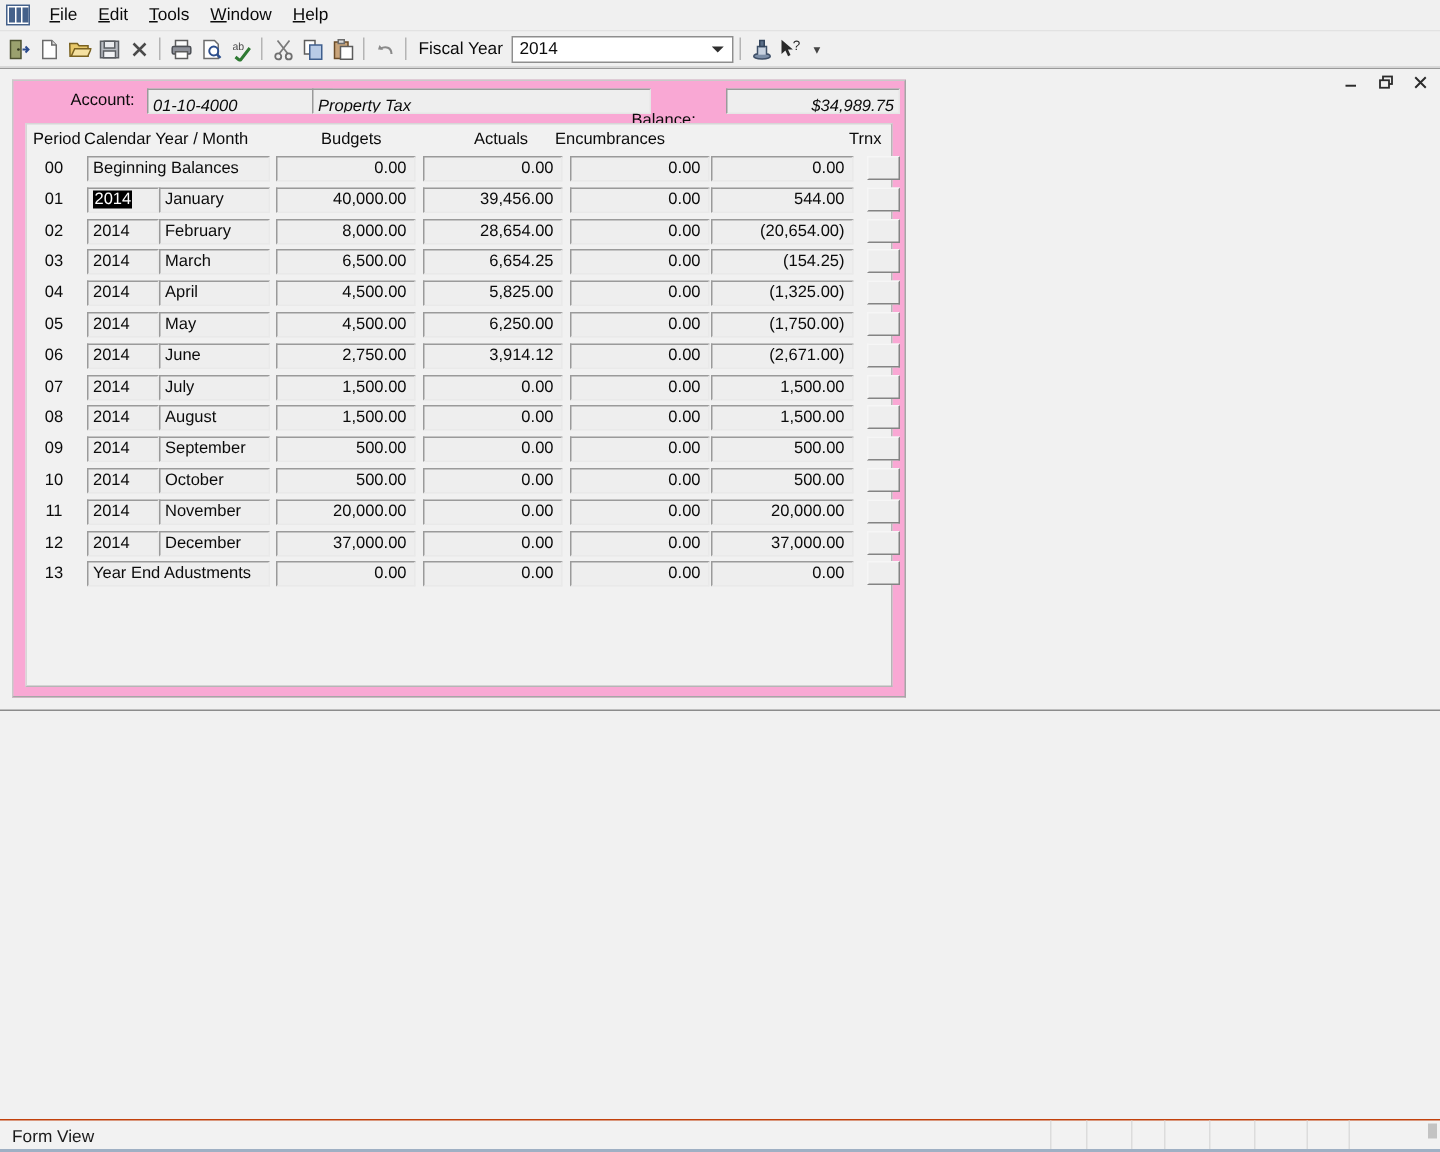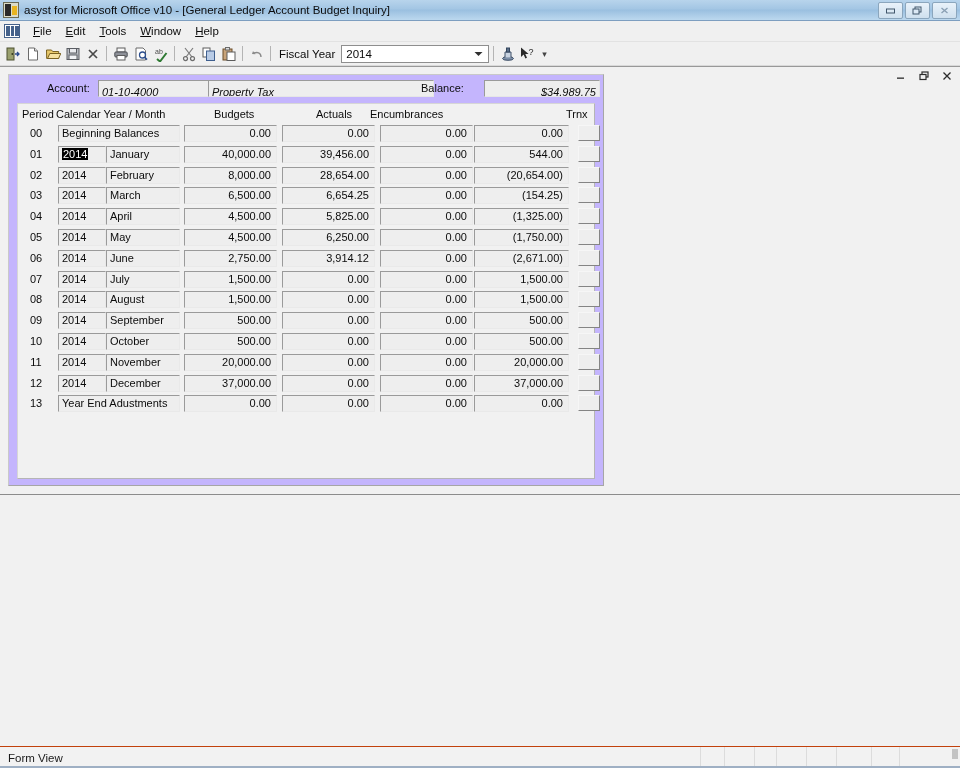--- a/index.html
+++ b/index.html
@@ -176,21 +176,21 @@
     display: flex; align-items: center; justify-content: center;
     font-size: 12px; line-height: 1;
     color: #2b2b2b;
   }
 
   
   .form-panel {
     position: absolute;
     left: 8px; top: 8px;
     width: 596px; height: 412px;
-    background: #c4b5fd;
+    background: #f9a8d4;
     border: 1px solid #a6a6a6;
     border-top-color: #c9c9c9;
     border-left-color: #c9c9c9;
   }
   .mdi-hr {
     position: absolute;
     left: 0; right: 0;
     top: 428px;
     height: 1px;
     background: #8c8c8c;
@@ -314,42 +314,20 @@
   .sb-bottomline {
     position:absolute; left:0; right:0; bottom:0; height:2px;
     background:#9fb0c4;
   }
 </style>
 </head>
 <body>
 
 <div id="app">
 
-  <div class="titlebar">
-    <div class="title-icon"></div>
-    <div class="title-text">asyst for Microsoft Office v10 - [General Ledger Account Budget Inquiry]</div>
-    <div class="win-buttons">
-      <div class="win-btn">
-        <svg width="13" height="11" viewBox="0 0 13 11">
-            <rect x="2.5" y="4" width="8" height="4" fill="none" stroke="#41566b" stroke-width="1"></rect>
-          </svg>
-      </div>
-      <div class="win-btn">
-        <svg width="13" height="11" viewBox="0 0 13 11">
-            <rect x="4" y="2" width="6" height="5" fill="none" stroke="#41566b" stroke-width="1"></rect>
-            <rect x="2" y="4" width="6" height="5" fill="#dce9f5" stroke="#41566b" stroke-width="1"></rect>
-          </svg>
-      </div>
-      <div class="win-btn">
-        <svg width="13" height="11" viewBox="0 0 13 11">
-            <path d="M3.5 3 L9.5 8 M9.5 3 L3.5 8" stroke="#8aa0b4" stroke-width="1.4" fill="none"></path>
-          </svg>
-      </div>
-    </div>
-  </div>
 
   <div class="menubar">
     <div class="menu-doc-icon">
         <i></i>
         <i></i>
         <i></i>
       </div>
     <div class="menu-item"><u>F</u><span>ile</span></div>
     <div class="menu-item"><u>E</u><span>dit</span></div>
     <div class="menu-item"><u>T</u><span>ools</span></div>
@@ -497,21 +475,21 @@
           </svg>
       </div>
     </div>
 
     <div class="form-panel">
 
       <div class="hdr">
         <span class="lbl" style="left:30px;">Account:</span>
         <div class="fld" style="left:81px; top:1px; width:124px;">01-10-4000</div>
         <div class="fld" style="left:191px; top:1px; width:226px;">Property Tax</div>
-        <span class="lbl" style="left:404px;">Balance:</span>
+        <span class="lbl" style="left:404px;margin-top:13px;">Balance:</span>
         <div class="fld right" style="left:467px; top:1px; width:116px;">$34,989.75</div>
       </div>
 
       <div class="grid-box">
 
         <div class="col-headers">
           <span style="left:4px;">Period</span>
           <span style="left:38px;">Calendar Year / Month</span>
           <span style="left:196px;">Budgets</span>
           <span style="left:298px;">Actuals</span>

